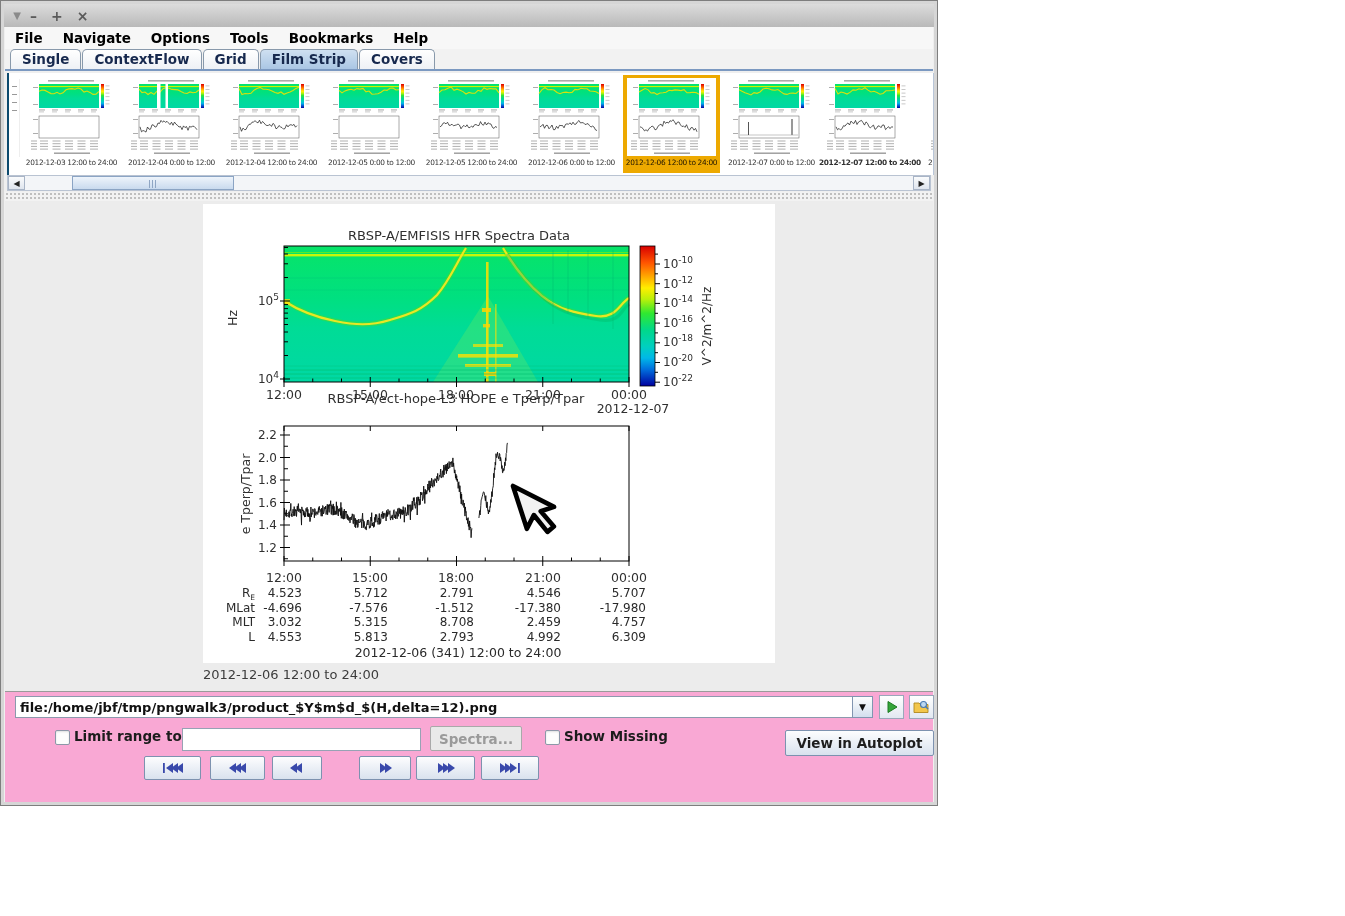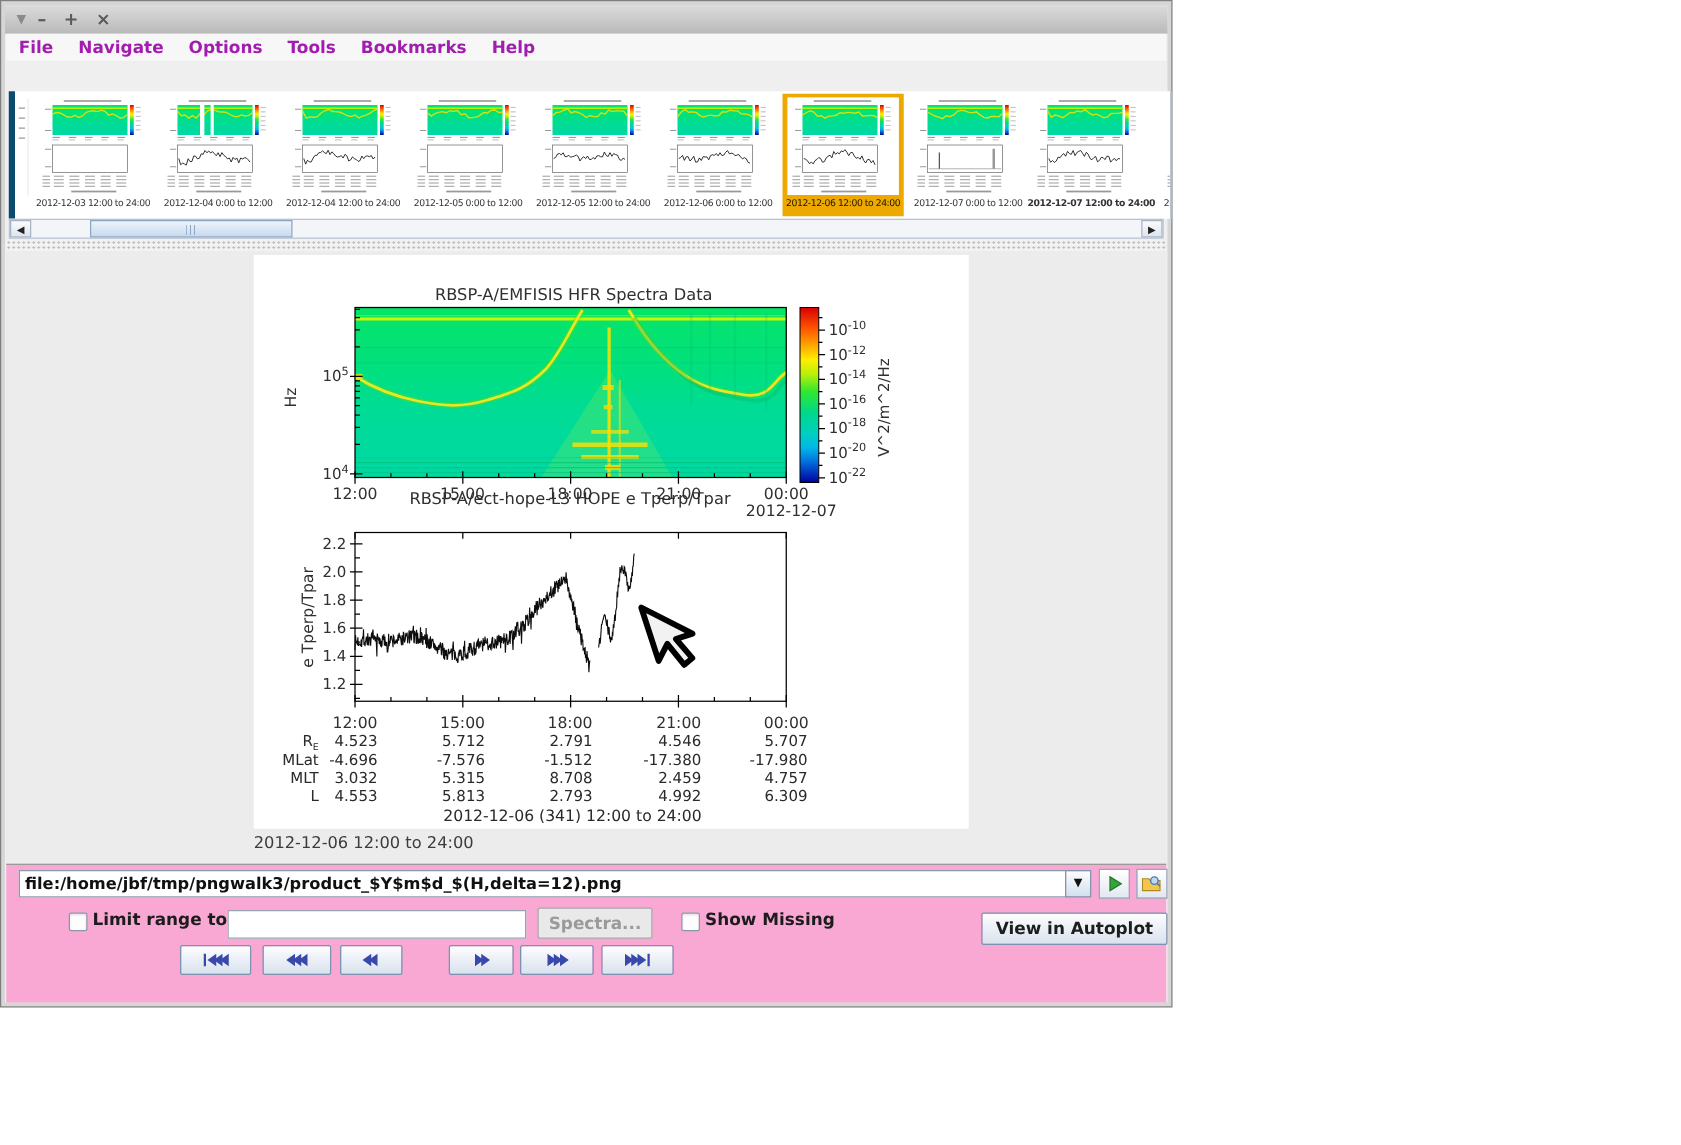--- a/index.html
+++ b/index.html
@@ -10,31 +10,31 @@
   
   .titlebar{position:absolute;left:3px;top:3px;right:3px;height:23px;
             background:linear-gradient(#dcdcdc,#b9b9b9);display:flex;align-items:center;}
   .win-menu-icon{width:26px;text-align:center;color:#8a8a8a;font-size:10px;}
   .title-text{flex:1;text-align:center;font-weight:bold;font-size:14px;color:#3f3f3f;}
   .win-btns{display:flex;gap:14px;padding-right:10px;color:#5a5a5a;font-size:14px;font-weight:bold;}
   .win-btns span{cursor:default;line-height:1;}
   
   .menubar{position:absolute;left:4px;top:26px;right:4px;height:22px;background:#f7f7f7;
            display:flex;align-items:center;gap:0;border-bottom:1px solid #ececec;}
-  .menu-item{padding:2px 10px;font-size:13.5px;font-weight:bold;color:#a21caf;}
+  .menu-item{padding:2px 10px;font-size:13.5px;font-weight:bold;color:#000000;}
   
   .tabbar{position:absolute;left:4px;top:48px;right:4px;height:22px;background:#f2f2f2;
           display:flex;align-items:flex-end;padding-left:5px;border-bottom:2px solid #7b99c1;box-sizing:border-box;}
   .tab{font-size:13.5px;font-weight:bold;color:#17294e;background:linear-gradient(#ffffff,#eef1f5);
        border:1px solid #8899ab;border-bottom:none;border-radius:5px 5px 0 0;
        padding:1px 11px 2px 11px;margin-right:1px;position:relative;}
   .tab.selected{background:linear-gradient(#cfe0f1,#aac6e4);}
   
   .filmstrip{position:absolute;left:6px;top:72px;width:924px;height:102px;background:#ffffff;
-             overflow:hidden;border-left:5px solid #0c4a6e;border-right:1px solid #b9c6d8;}
+             overflow:hidden;border-left:2px solid #0c4a6e;border-right:1px solid #b9c6d8;}
   .thumb{position:absolute;top:2px;width:97px;height:98px;text-align:center;}
   .thumb.selected{background:#eda900;}
   .thumb-img{margin:3px auto 0 auto;width:89px;height:78px;background:#fff;}
   .thumb-label{margin-top:2px;font-size:7.4px;letter-spacing:-0.35px;color:#333;white-space:nowrap;}
   .thumb.selected .thumb-label{color:#1e1400;}
   .thumb-sliver{position:absolute;left:1px;top:6px;width:9px;height:78px;background:#fff;
                 border-right:1px solid #eee;}
   .thumb-sliver i{display:block;width:5px;height:1px;background:#999;margin:7px 0 0 2px;}
   
   .hscroll{position:absolute;left:6px;top:174px;width:924px;height:16px;background:#f3f5f8;
@@ -121,20 +121,27 @@
 
   <div class="menubar">
     <span class="menu-item">File</span>
     <span class="menu-item">Navigate</span>
     <span class="menu-item">Options</span>
     <span class="menu-item">Tools</span>
     <span class="menu-item">Bookmarks</span>
     <span class="menu-item">Help</span>
   </div>
 
+  <div class="tabbar">
+    <span class="tab">Single</span>
+    <span class="tab">ContextFlow</span>
+    <span class="tab">Grid</span>
+    <span class="tab selected">Film Strip</span>
+    <span class="tab">Covers</span>
+  </div>
 
   <div class="filmstrip" id="filmstrip">
     <div class="thumb-sliver">
           <i></i>
           <i></i>
           <i></i>
           <i></i>
         </div>
 
   <div class="thumb" style="left: 14px;">

